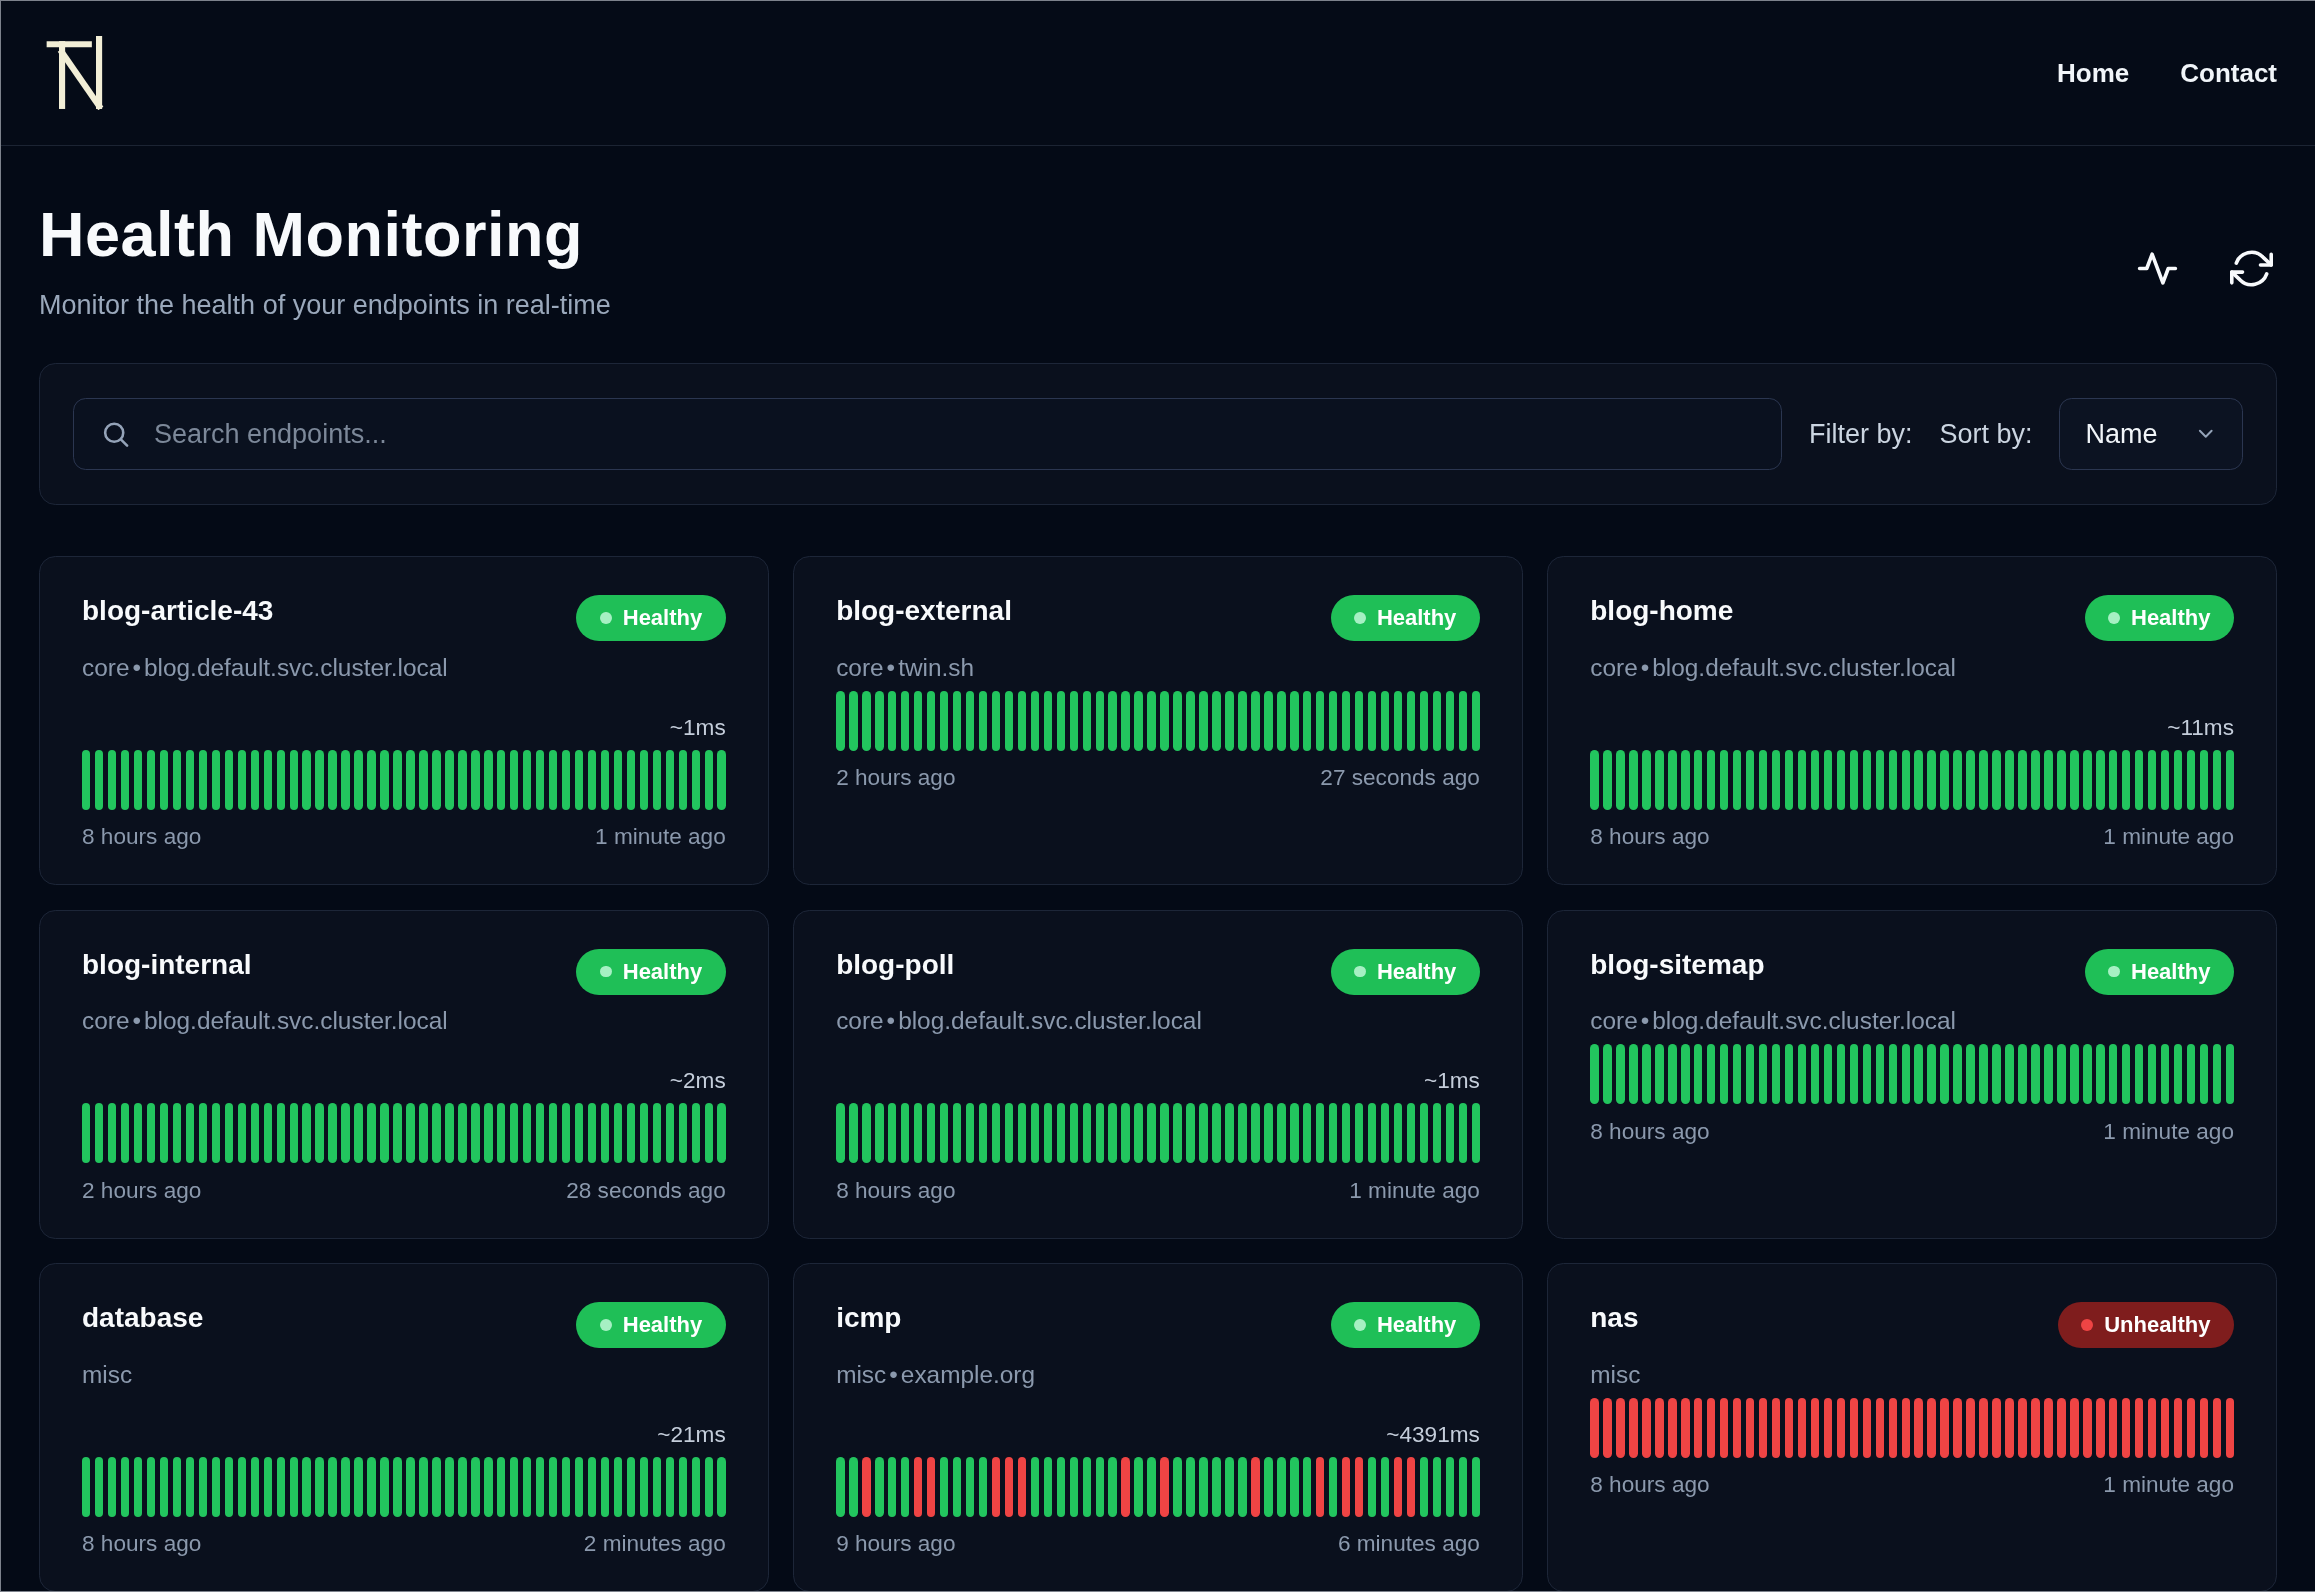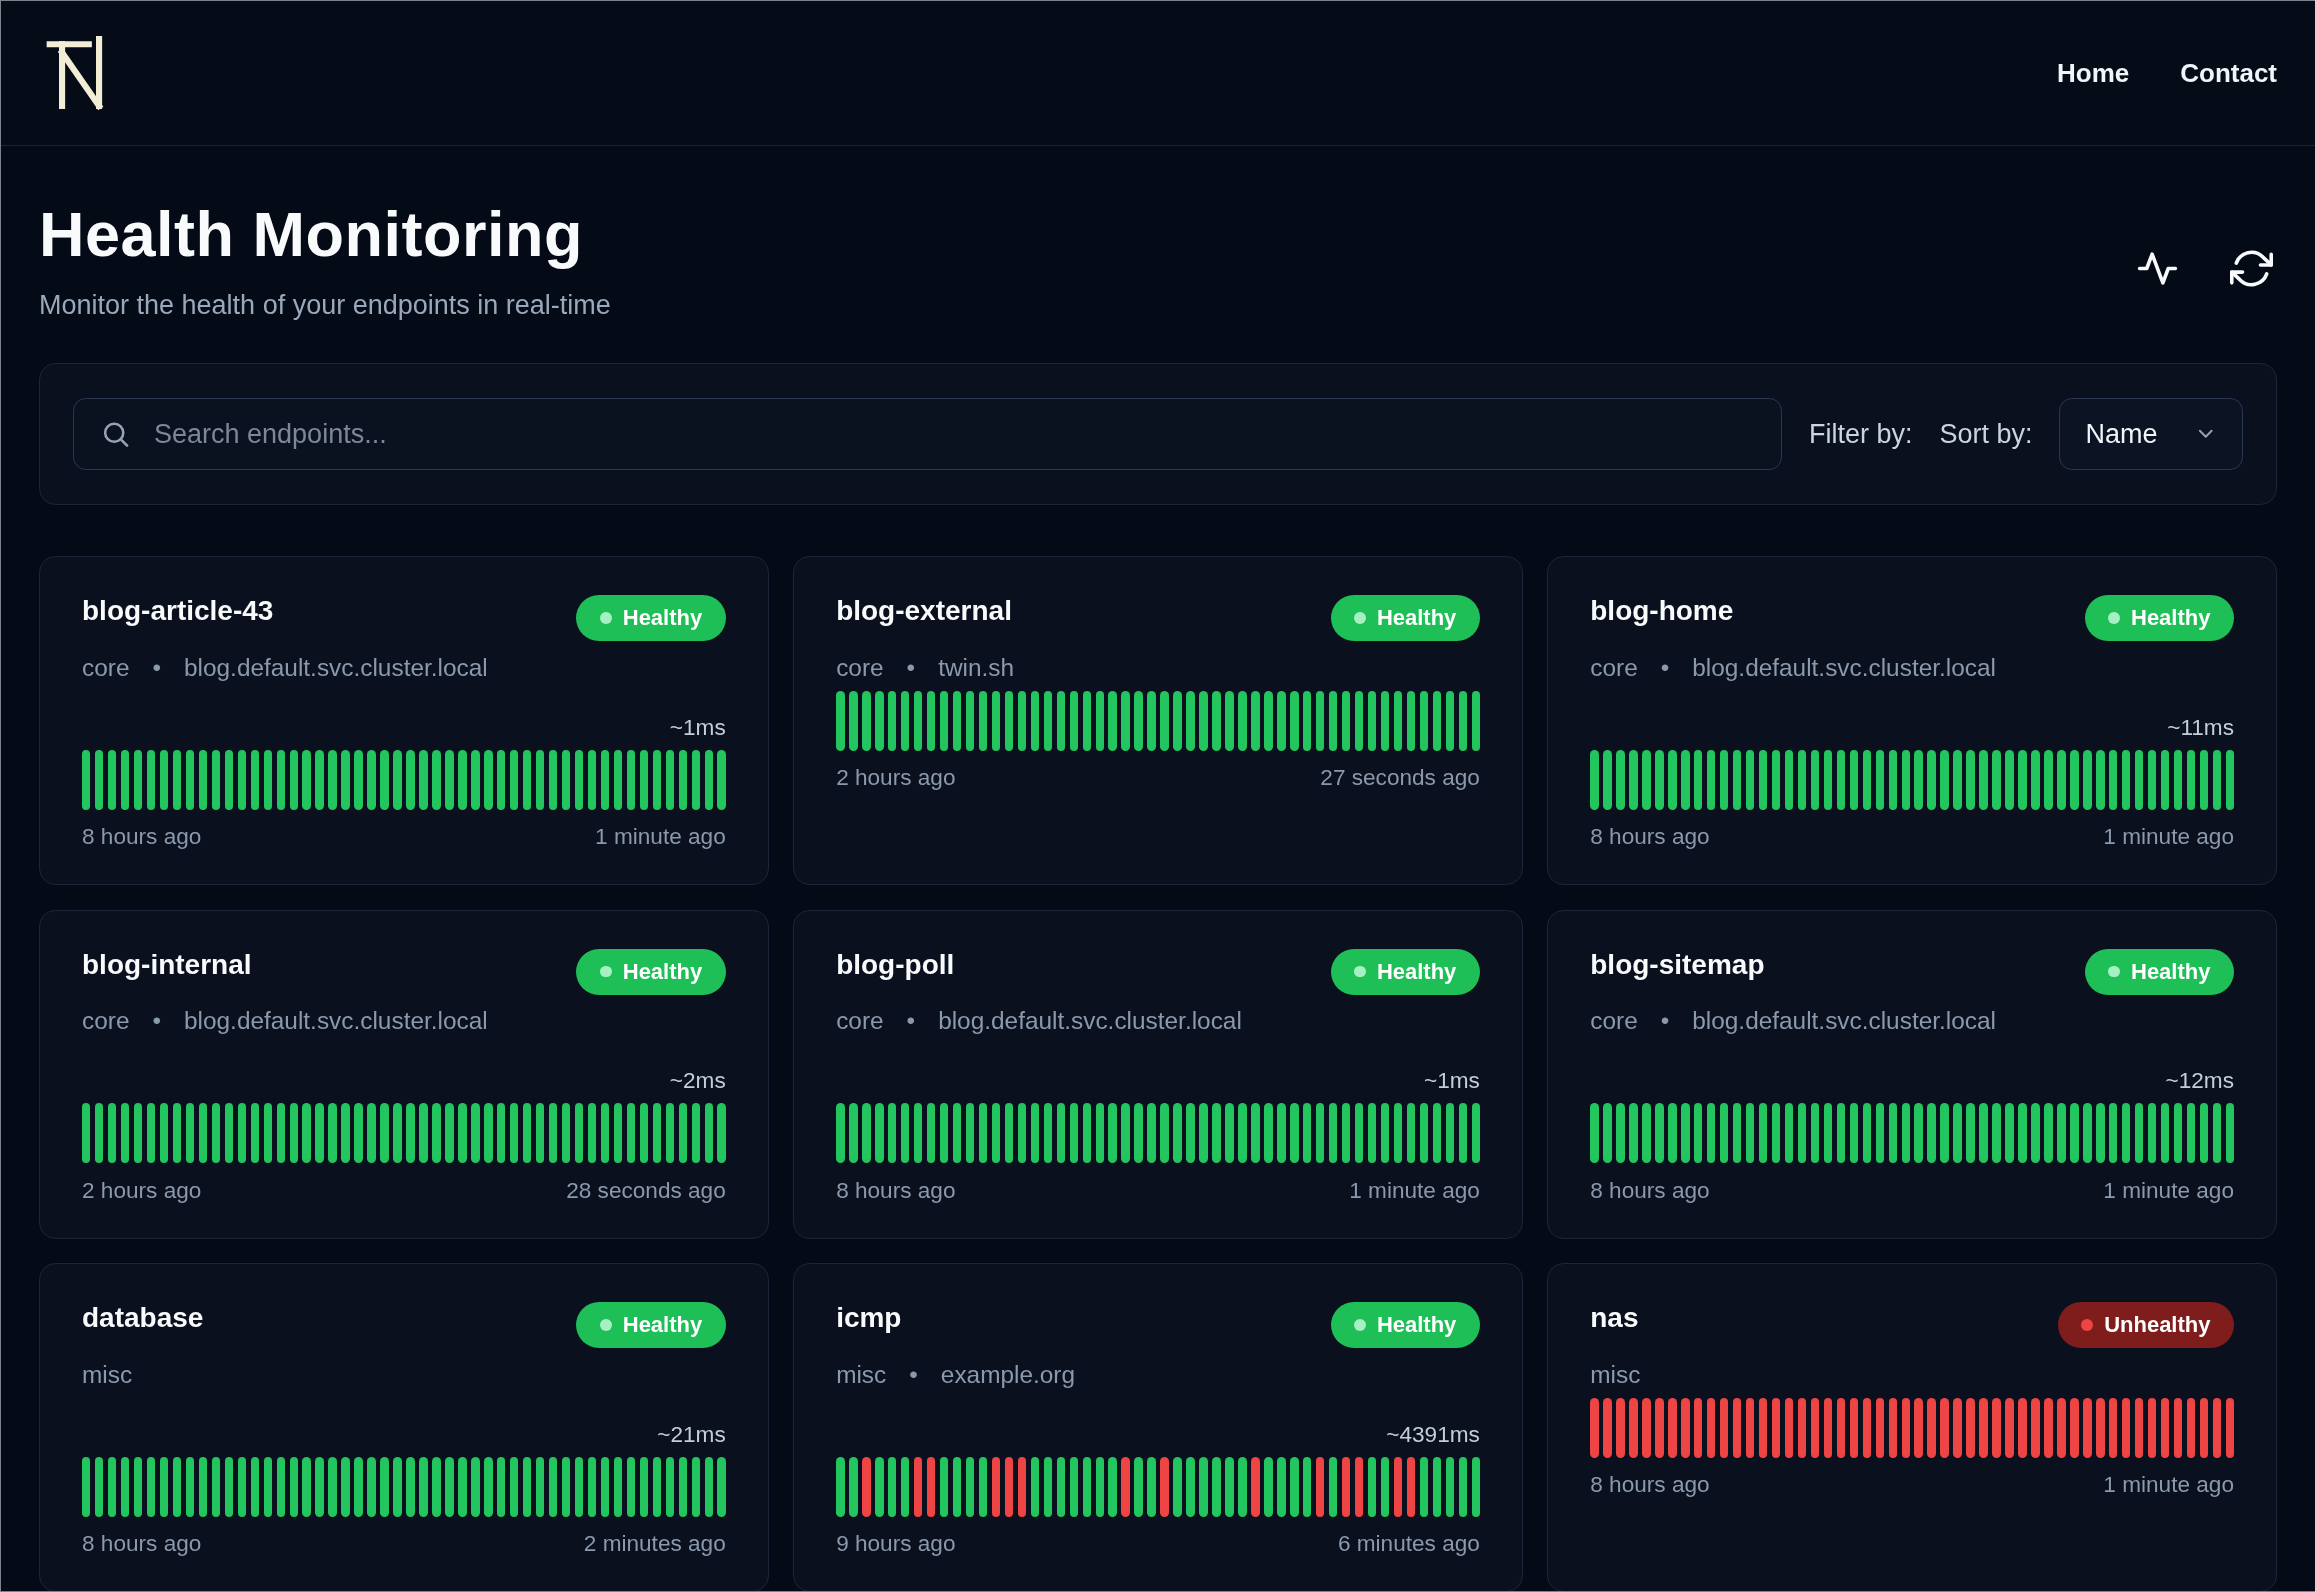--- a/index.html
+++ b/index.html
@@ -67,21 +67,21 @@
   .ep-name { font-size:28px; font-weight:bold; }
   .badge {
     display:flex; align-items:center; gap:11px; border-radius:904px;
     padding:10px 23.5px; font-size:22px; font-weight:bold; color:#ffffff;
   }
   .badge .dot { width:11.8px; height:11.8px; border-radius:50%; }
   .badge.healthy { background:#1fbf57; }
   .badge.healthy .dot { background:#a6f0c3; }
   .badge.unhealthy { background:#7f1d1d; }
   .badge.unhealthy .dot { background:#ef4444; }
-  .meta { margin-top:12.7px; font-size:24.4px; color:#8b99ad; display:flex; align-items:center; gap:23px; }
+  .meta { margin-top:12.7px; font-size:24.4px; color:#8b99ad; display:flex; align-items:center; gap:3px; }
   .latency { margin-top:33px; text-align:right; font-size:22.6px; color:#c4cdda; }
   .bars { margin-top:9px; display:flex; gap:4.5px; height:60px; }
   .bar { flex:1; border-radius:5.4px; }
   .bar.g { background:#22c55e; }
   .bar.r { background:#ef4444; }
   .card-foot { margin-top:14.5px; display:flex; justify-content:space-between; font-size:22.6px; color:#8b99ad; }
 </style>
 </head>
 <body>
 
@@ -510,21 +510,20 @@
       <div class="badge healthy">
         <span class="dot"></span>
         <span>Healthy</span>
       </div>
     </div>
     <div class="meta">
       <span>core</span>
       <span>•</span>
       <span>blog.default.svc.cluster.local</span>
     </div>
-    <div class="latency">~12ms</div>
     <div class="bars">
             <div class="bar g" style="background: rgb(34, 197, 94);"></div>
             <div class="bar g" style="background: rgb(34, 197, 94);"></div>
             <div class="bar g" style="background: rgb(34, 197, 94);"></div>
             <div class="bar g" style="background: rgb(34, 197, 94);"></div>
             <div class="bar g" style="background: rgb(34, 197, 94);"></div>
             <div class="bar g" style="background: rgb(34, 197, 94);"></div>
             <div class="bar g" style="background: rgb(34, 197, 94);"></div>
             <div class="bar g" style="background: rgb(34, 197, 94);"></div>
             <div class="bar g" style="background: rgb(34, 197, 94);"></div>

